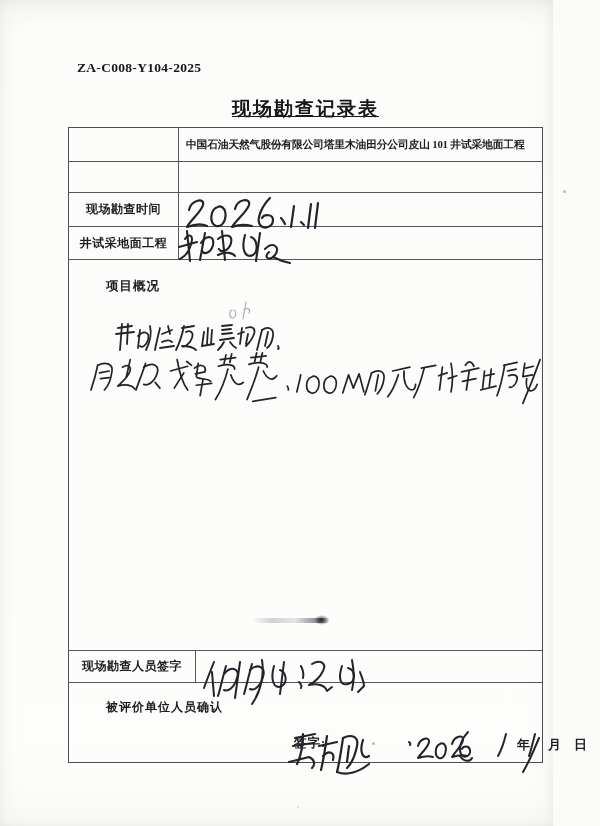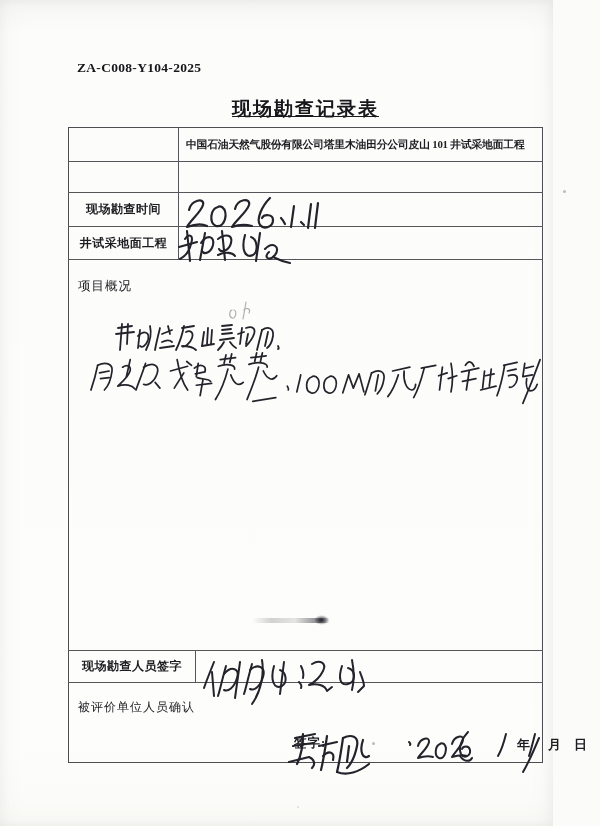--- a/index.html
+++ b/index.html
@@ -38,21 +38,21 @@
     display:flex;align-items:center;justify-content:center;
     font-size:12px;font-weight:bold;color:#1c1c21;
     letter-spacing:.5px;white-space:nowrap;
   }
   .cell-value{
     display:flex;align-items:center;
     font-size:10.8px;font-weight:bold;color:#1c1c21;
     white-space:nowrap;letter-spacing:-0.2px;
   }
   .corner-label{
-    font-size:12.5px;font-weight:normal;color:#1c1c21;letter-spacing:1px;white-space:nowrap;
+    font-size:12.5px;font-weight:bold;color:#1c1c21;letter-spacing:1px;white-space:nowrap;margin-left:28px;
   }
   .print-char{
     font-size:13px;font-weight:bold;color:#1c1c21;white-space:nowrap;margin-left:40px;
   }
   svg.hw{overflow:visible;}
   svg.hw path{
     fill:none;stroke:#23232c;stroke-linecap:round;stroke-linejoin:round;
   }
   .smudge-streak{
     left:252px;top:618px;width:78px;height:5px;border-radius:3px;

